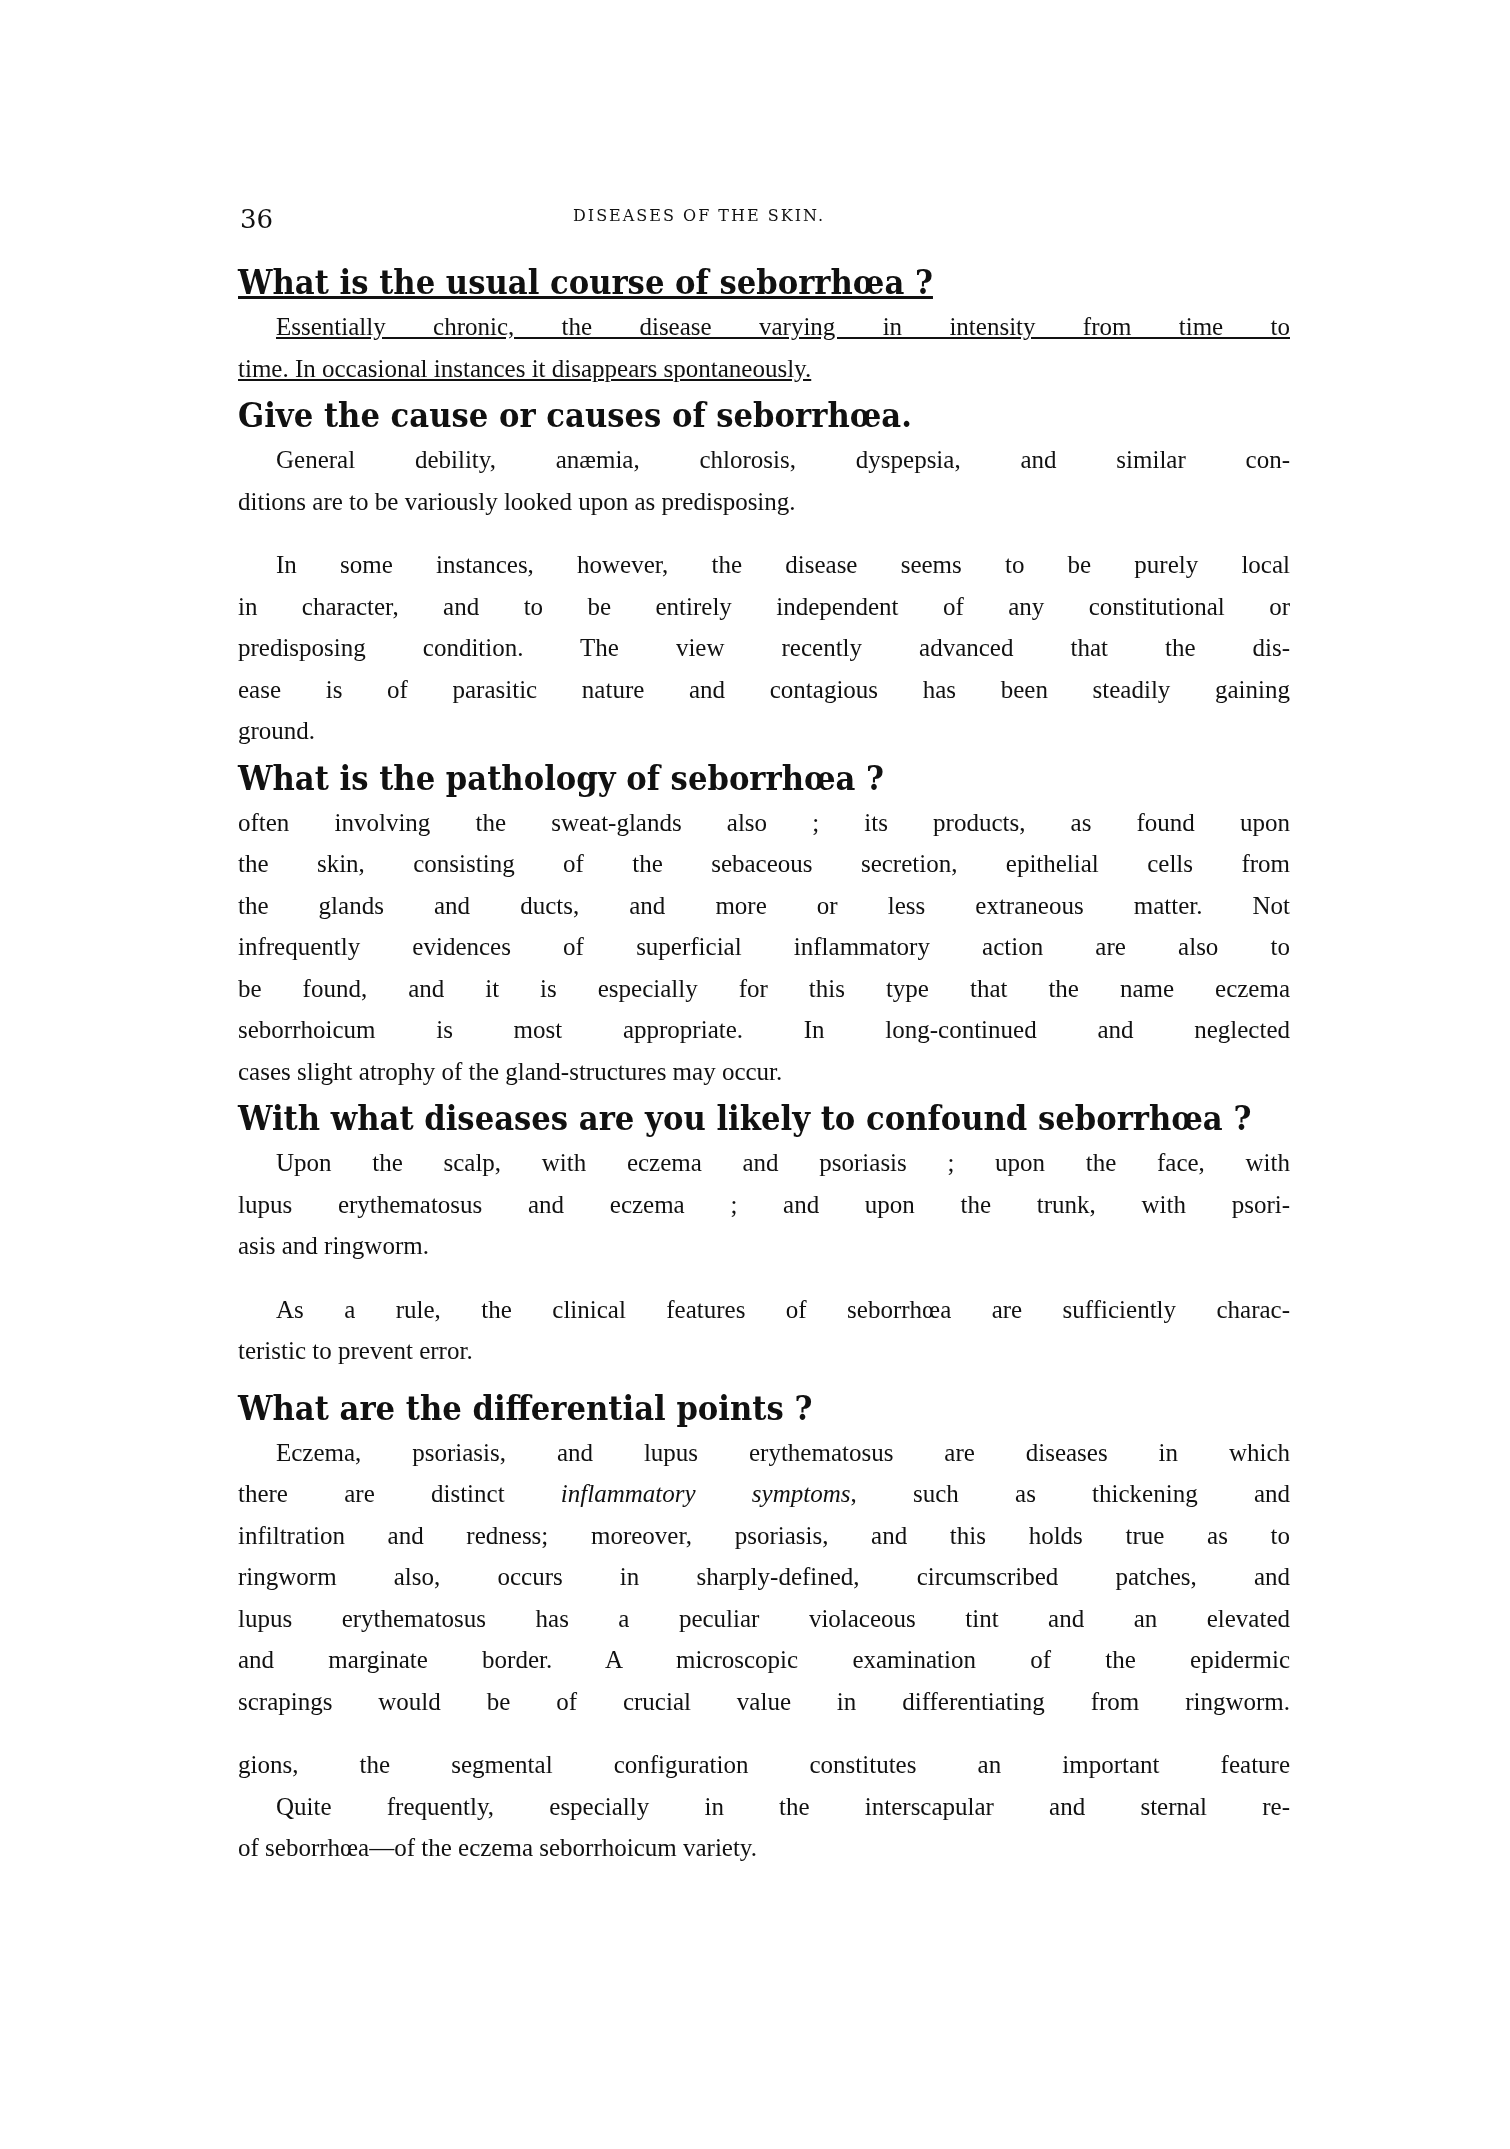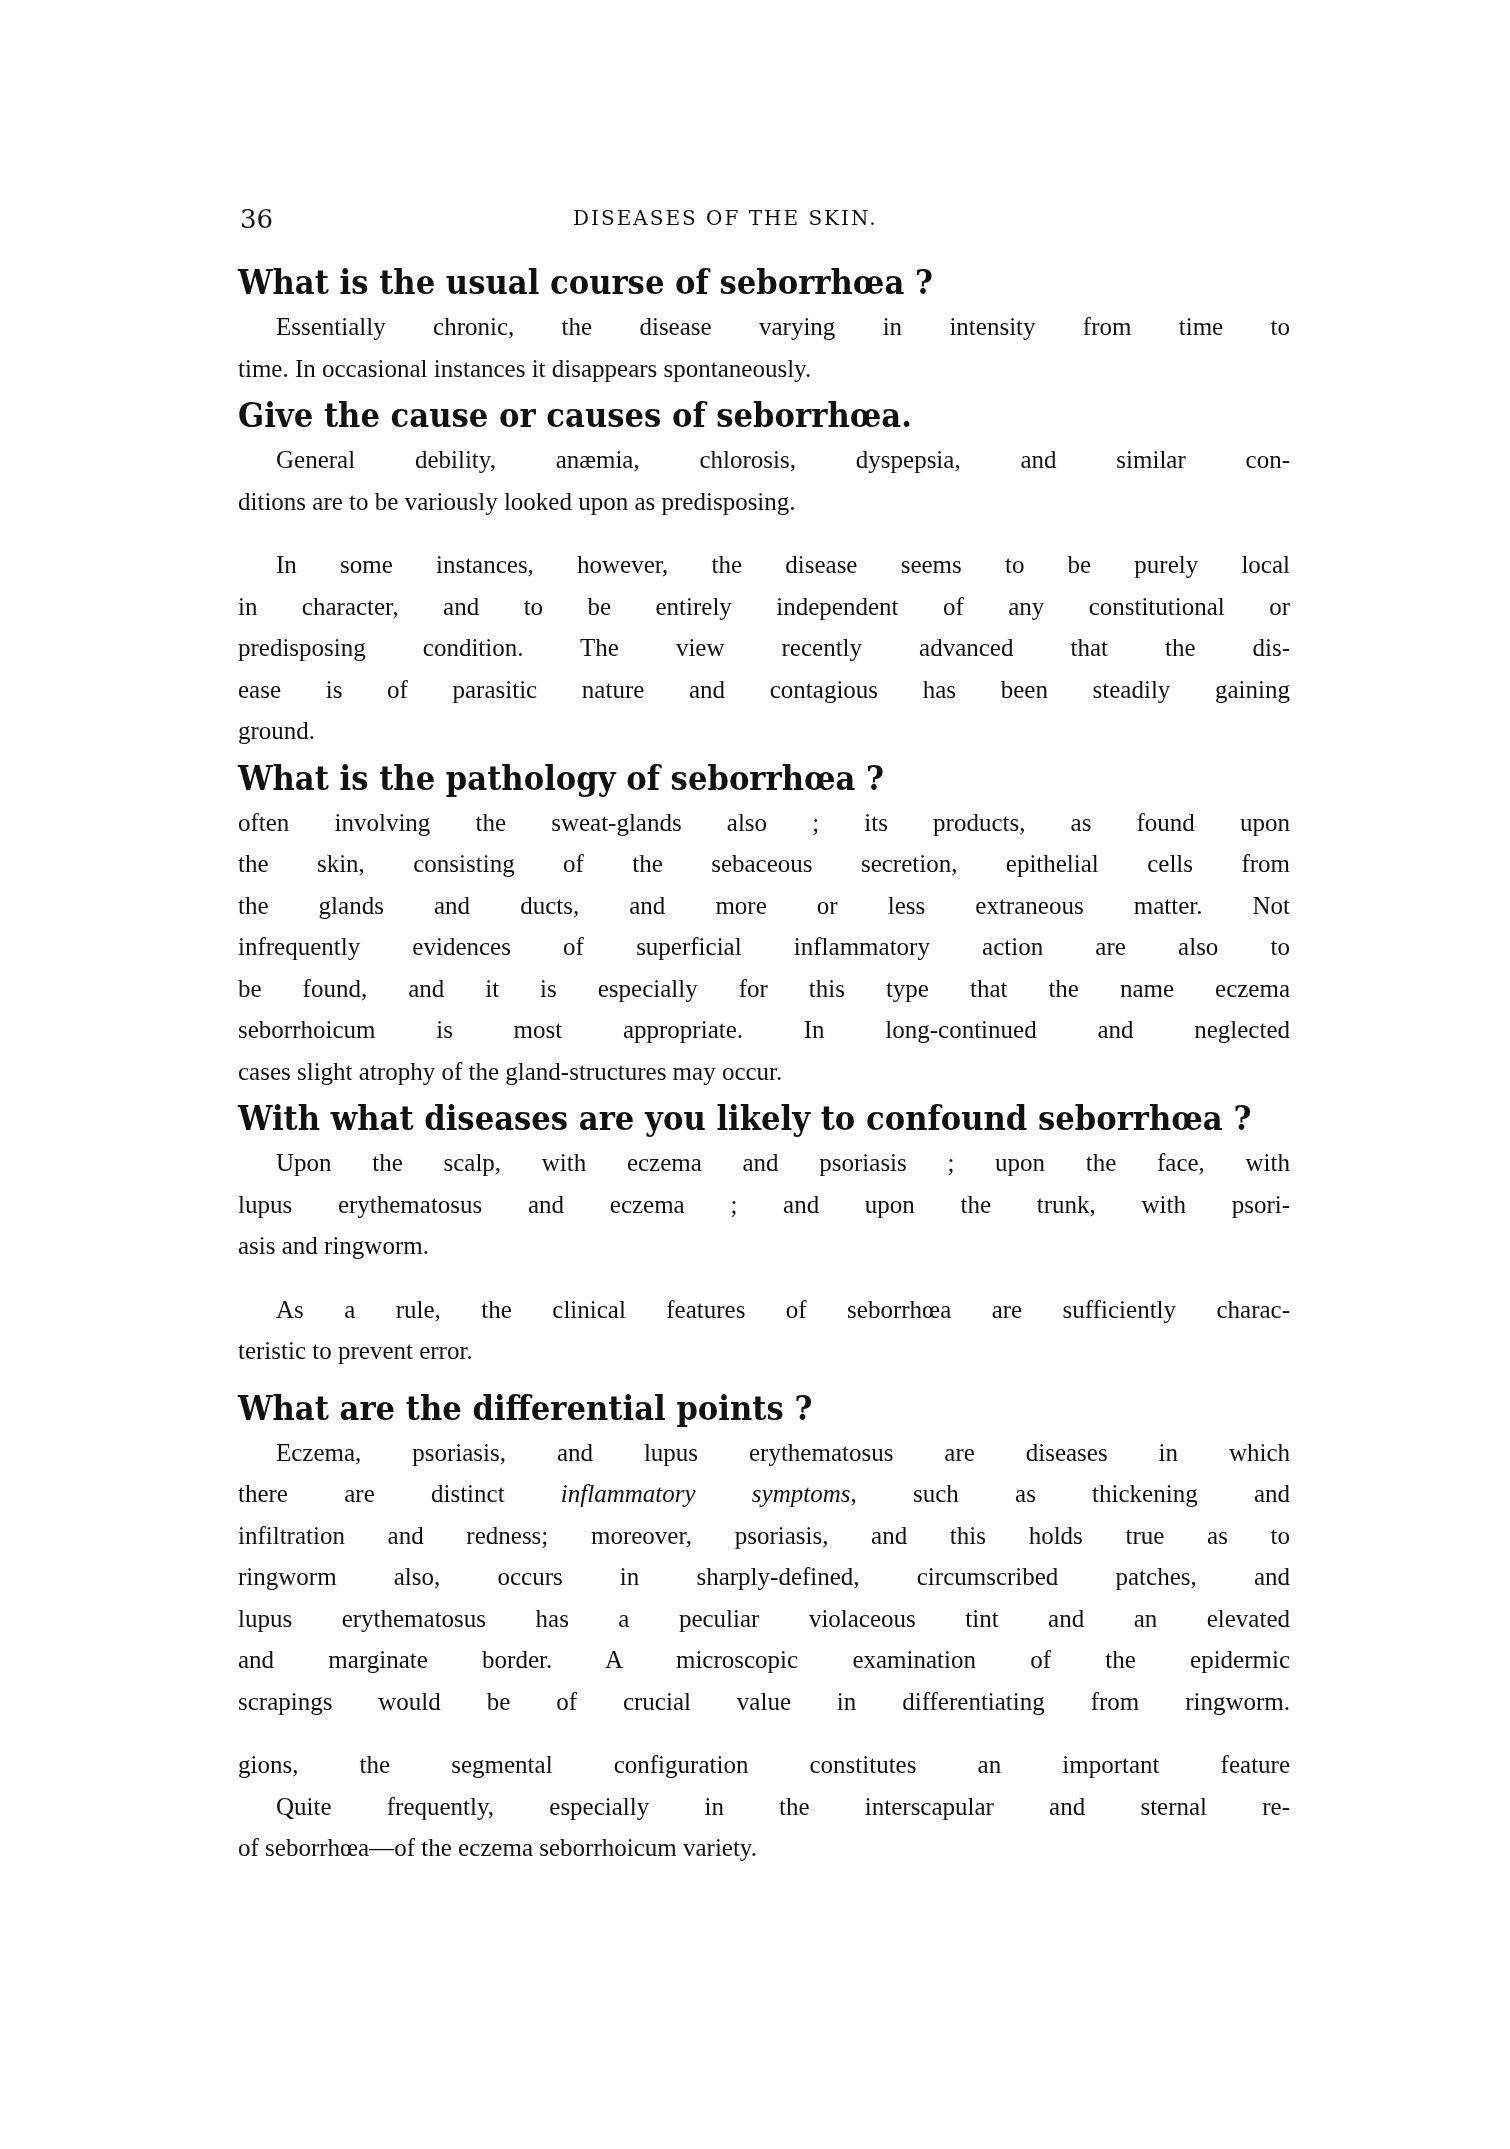--- a/index.html
+++ b/index.html
@@ -31,21 +31,21 @@
       position: absolute;
       left: 2px;
       top: 4px;
       font-size: 26px;
       letter-spacing: 0;
     }
     .running-title {
       position: absolute;
       left: 335px;
       top: 6px;
-      font-size: 20px;
+      font-size: 16px;
       letter-spacing: 2px;
     }
     .section {
       margin: 0;
     }
     .question {
       font-family: "DejaVu Serif", "Liberation Serif", serif;
       font-weight: bold;
       font-size: 33px;
       line-height: 46px;
@@ -70,21 +70,21 @@
     }
     .line.last {
       text-align-last: left;
     }
     .line.indent {
       padding-left: 38px;
     }
     em {
       font-style: italic;
     }
-    #s1 { margin-top: 14px; }
+    #s1 { margin-top: 14px; text-decoration: underline; }
     #s2 { margin-top: 4px; }
     #s3 { margin-top: 4px; }
     #s4 { margin-top: 4px; }
     #s5 { margin-top: 14px; }
     .para + .para { margin-top: 22px; }
   </style>
 </head>
 <body>
 
 <div class="page">

